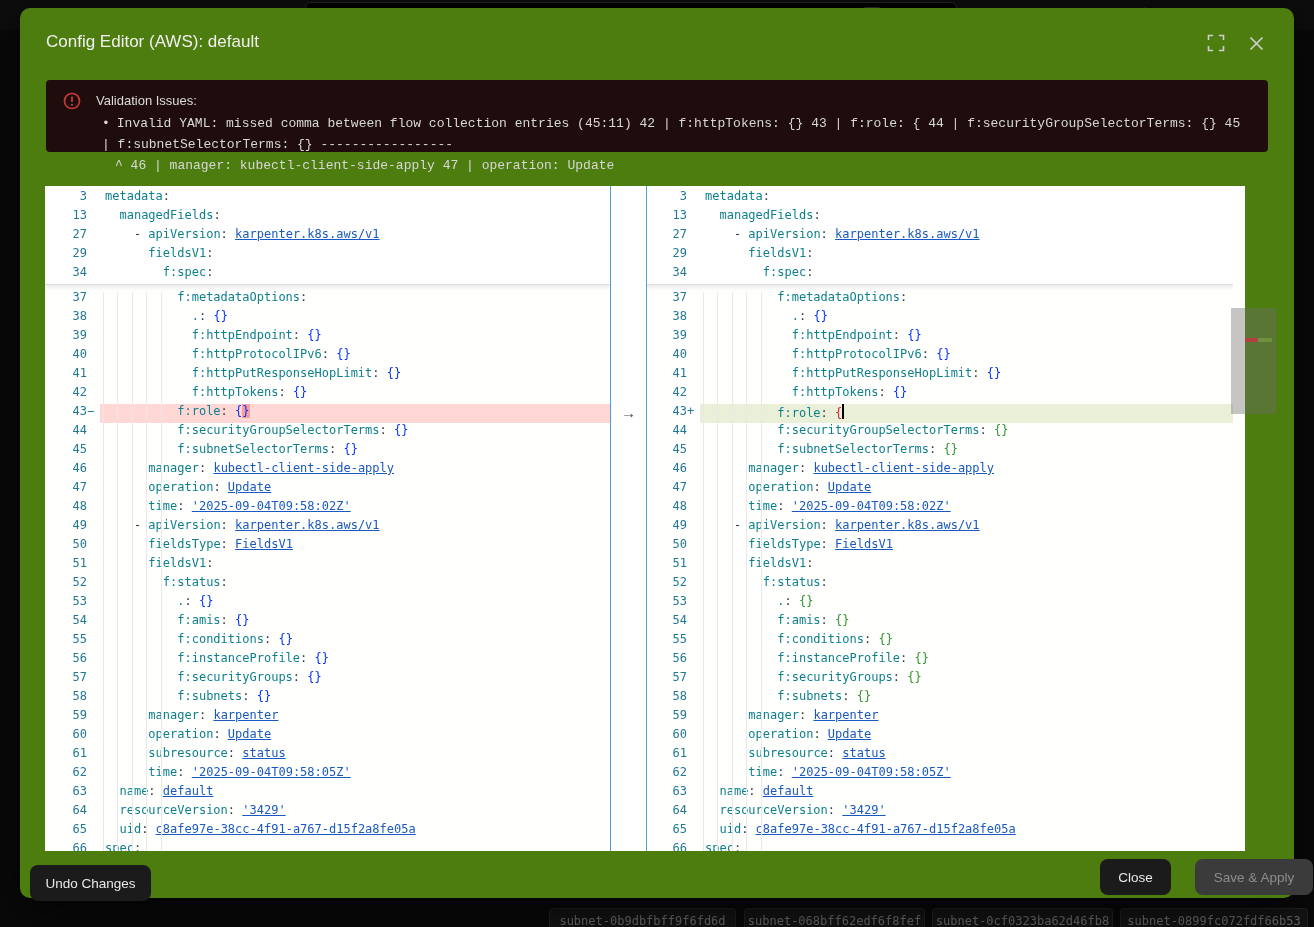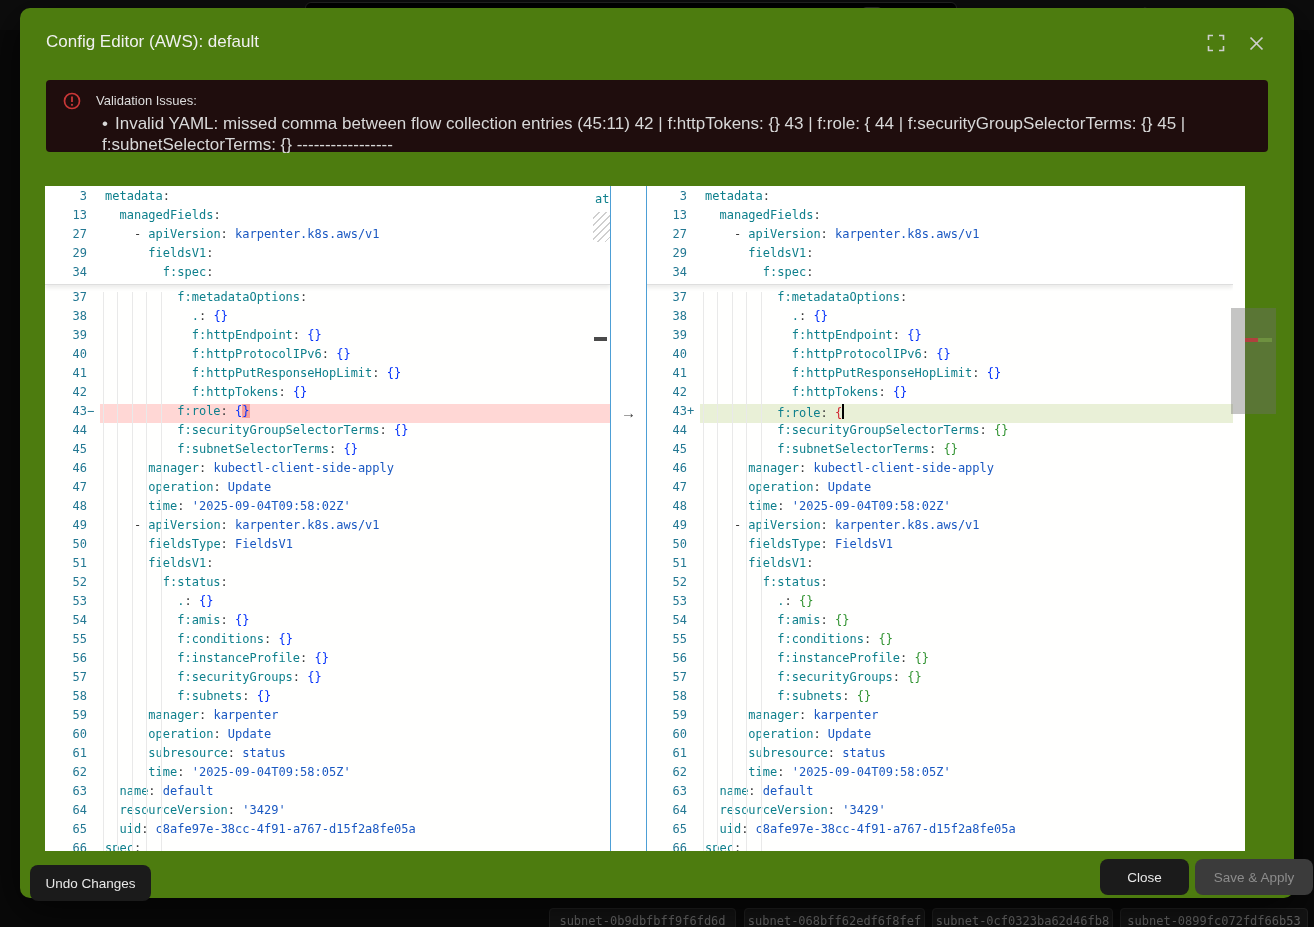--- a/index.html
+++ b/index.html
@@ -26,38 +26,38 @@
   .modal{position:absolute;left:20px;top:8px;width:1274px;height:890px;background:#4d7c0f;border-radius:10px;
          box-shadow:0 12px 44px rgba(0,0,0,.65);z-index:3;}
   .modal-title{position:absolute;left:26px;top:24px;font-size:17px;color:#f0f0f0;}
   .hdr-btn{position:absolute;top:25px;width:20px;height:20px;display:flex;align-items:center;justify-content:center;cursor:pointer;}
   .hdr-btn.expand{left:1186px;}
   .hdr-btn.closex{left:1226px;}
 
   .banner{position:absolute;left:26px;top:72px;width:1222px;height:72px;background:#1f0d0d;border-radius:4px;color:#dcdcdc;}
   .err-icon{position:absolute;left:17px;top:12px;}
   .banner-title{position:absolute;left:50px;top:13px;font-size:13px;}
-  .banner-msg{position:absolute;left:56px;top:33px;width:1150px;font-size:17px;line-height:21px;color:#d8d8d8;}
+  .banner-msg{position:absolute;left:56px;top:33px;width:1150px;font-size:13px;line-height:21px;color:#d8d8d8;font-family:Liberation Mono, monospace;}
   .banner-msg .bullet{margin-right:7px;}
   .banner-msg .l2{padding-left:13px;}
 
   
   .editor{position:absolute;left:25px;top:178px;width:1188px;height:665px;background:#fffffe;overflow:hidden;}
   .pane{position:absolute;top:3px;bottom:0;overflow:hidden;}
   .pane-left{left:0;width:565px;}
   .pane-right{left:600px;width:588px;}
   .sticky{position:relative;background:#fff;border-bottom:1px solid #dedede;box-shadow:0 3px 4px rgba(0,0,0,.08);z-index:3;}
   .spacer{height:5px;}
   .crow{display:flex;height:19px;line-height:19px;font:12px "DejaVu Sans Mono",monospace;color:#333;}
   .gut{width:55px;flex:none;display:flex;justify-content:flex-end;color:#237893;}
   .gut .sign{width:13px;text-align:left;}
   .codeln{flex:1;white-space:pre;padding-left:5px;position:relative;}
   .crow.del .codeln{background:#ffd7d5;}
   .crow.ins .codeln{background:#e9f0d7;}
-  .tk-k{color:#0d7f8c;} .tk-p{color:#3a3a3a;} .tk-v{color:#1a58c2;} .tk-b{color:#0431fa;}
+  .tk-k{color:#0d7f8c;} .tk-p{color:#3a3a3a;} .tk-v{color:#1a58c2;text-decoration:underline;} .tk-b{color:#0431fa;}
   .tk-g{color:#319331;} .tk-r{color:#d1242f;} .tk-t{color:#333;}
   .tk-cd{background:#f79f9f;}
   .cursor{display:inline-block;width:2px;height:15px;background:#000;vertical-align:-2px;}
   .guides{position:absolute;left:0;top:103px;bottom:0;right:0;pointer-events:none;z-index:1;}
   .guide{position:absolute;top:0;bottom:0;width:1px;background:#e9e9e9;}
 
   .midgut{position:absolute;left:565px;top:0;bottom:0;width:35px;background:#fff;
           border-left:1.5px solid #4d9fd6;border-right:1.5px solid #4d9fd6;z-index:4;}
   .revert{position:absolute;left:0;right:0;top:217px;height:19px;display:flex;align-items:center;justify-content:center;
           font-size:15px;color:#444;cursor:pointer;}
@@ -70,21 +70,21 @@
 
   .scroll-track{position:absolute;left:1213px;top:178px;width:12px;height:665px;background:#fffffe;}
   .scroll-slider{position:absolute;left:1211px;top:300px;width:45px;height:106px;background:rgba(110,110,110,0.4);}
   .tick-red{position:absolute;left:1225px;top:330px;width:13px;height:4px;background:#b0413e;}
   .tick-green{position:absolute;left:1238px;top:330px;width:14px;height:4px;background:#6e9140;}
 
   
   .btn{position:absolute;top:851px;height:36px;border:none;border-radius:8px;font-family:"Liberation Sans",sans-serif;
        font-size:13.5px;cursor:pointer;}
   .btn-undo{left:10px;width:121px;background:#1b1b1b;color:#e8e8e8;margin-top:6px;}
-  .btn-close{left:1080px;width:89px;background:#1b1b1b;color:#e8e8e8;}
+  .btn-close{left:1080px;width:71px;background:#1b1b1b;color:#e8e8e8;}
   .btn-save{left:1155px;width:118px;background:#3b3b3b;color:#8c8c8c;cursor:default;margin-left:20px;}
 </style>
 </head>
 <body>
 
 <div class="topbar">
   <div class="searchbox">
     <span class="sicon">
       <svg width="15" height="15" viewBox="0 0 15 15">
           <circle cx="6.3" cy="6.3" r="4.4" fill="none" stroke="#909090" stroke-width="1.5"></circle>
@@ -137,20 +137,21 @@
     <span class="err-icon">
       <svg width="18" height="18" viewBox="0 0 18 18">
           <circle cx="9" cy="9" r="7.5" fill="none" stroke="#c83737" stroke-width="1.7"></circle>
           <line x1="9" y1="4.5" x2="9" y2="10" stroke="#c83737" stroke-width="1.8"></line>
           <circle cx="9" cy="12.8" r="1.1" fill="#c83737"></circle>
         </svg>
     </span>
     <div class="banner-title">Validation Issues:</div>
     <div class="banner-msg">
       <div><span class="bullet">•</span><span>Invalid YAML: missed comma between flow collection entries (45:11) 42 | f:httpTokens: {} 43 | f:role: { 44 | f:securityGroupSelectorTerms: {} 45 | f:subnetSelectorTerms: {} -----------------</span></div>
+      <div class="l2">^ 46 | manager: kubectl-client-side-apply 47 | operation: Update</div>
     </div>
   </div>
 
   <div class="editor">
     <div class="pane pane-left">
       <div class="guides">
         <div class="guide" style="left:58px;"></div>
           <div class="guide" style="left:72px;"></div>
         <div class="guide" style="left:87px;"></div>
           <div class="guide" style="left:101px;"></div>
@@ -401,25 +402,20 @@
           <div class="crow">
             <div class="gut">
               <span class="num">66</span>
               <span class="sign">&nbsp;</span>
             </div>
             <div class="codeln"><span class="tk-k">spec</span><span class="tk-p">:</span></div>
           </div>
         </div>
     </div>
 
-    <div class="ruler-left">
-      <span class="at-frag">at</span>
-      <div class="hatch"></div>
-      <div class="ruler-dash"></div>
-    </div>
 
     <div class="midgut">
       <div class="revert">→</div>
     </div>
 
     <div class="pane pane-right">
       <div class="guides">
         <div class="guide" style="left:58px;"></div>
           <div class="guide" style="left:72px;"></div>
         <div class="guide" style="left:87px;"></div>

